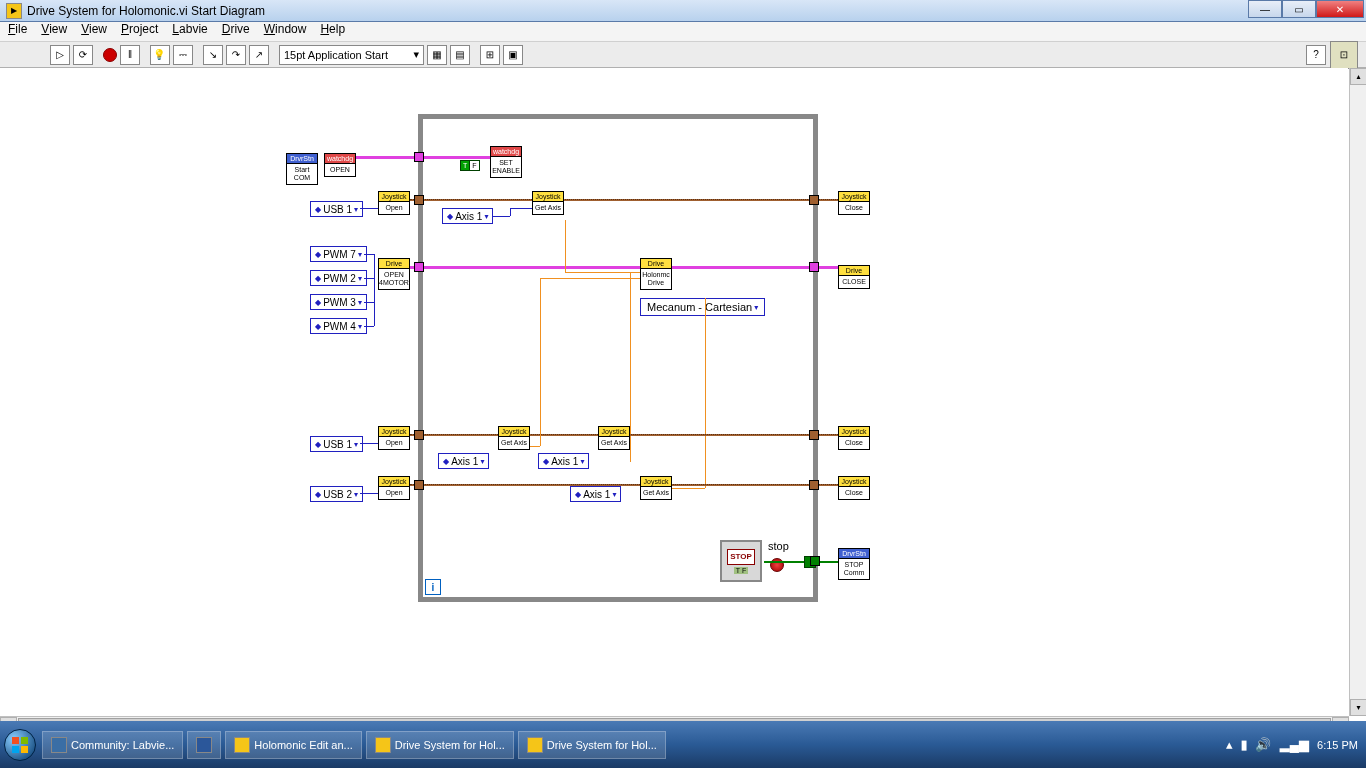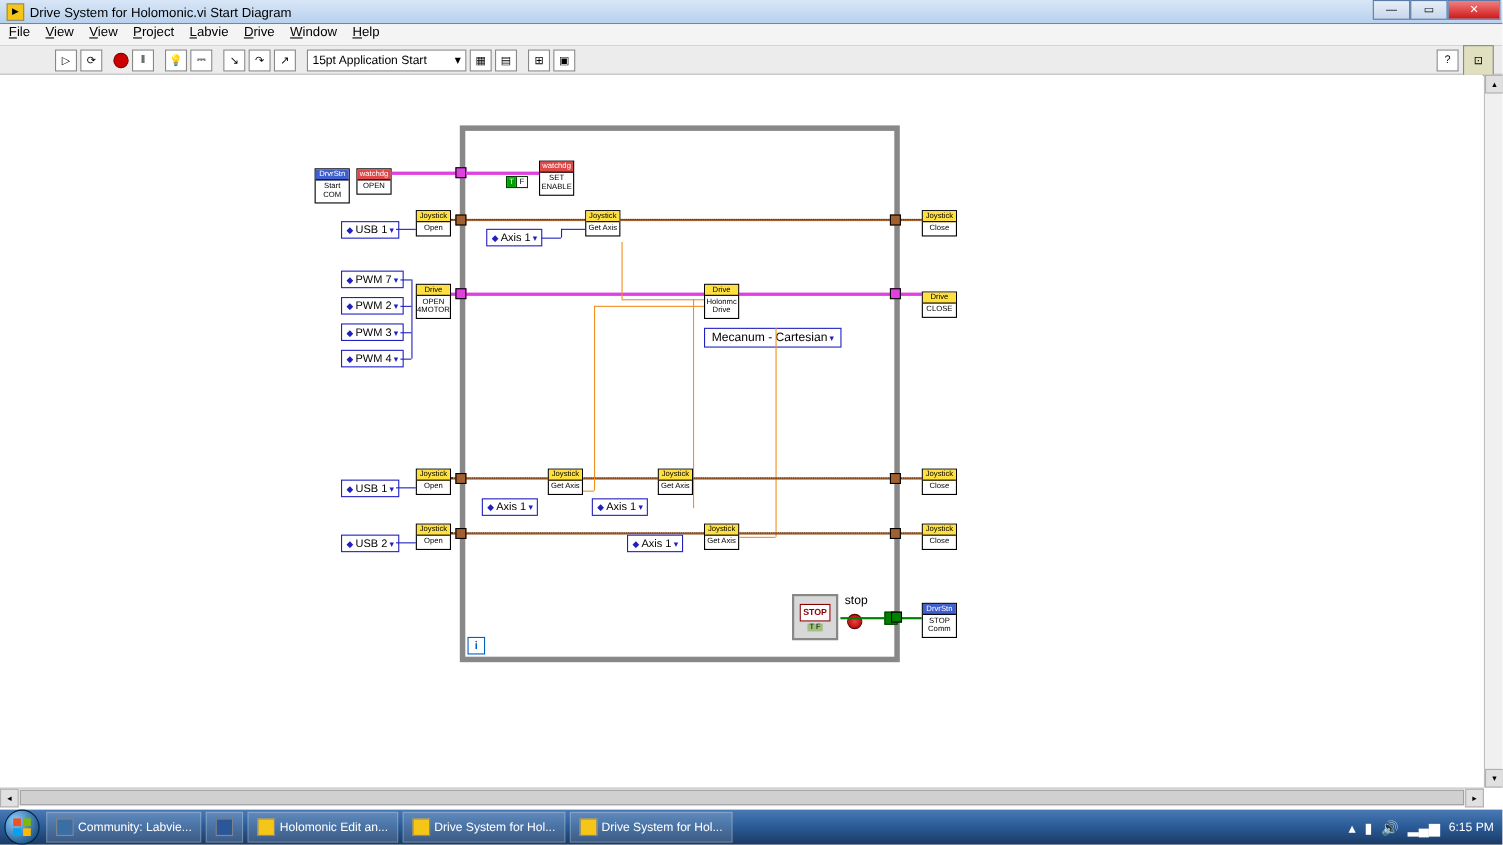--- a/index.html
+++ b/index.html
@@ -70,21 +70,21 @@
 
   
   .vscroll { position: absolute; right: 0; top: 68px; bottom: 52px; width: 17px; background: #f0f0f0; border-left: 1px solid #c0c0c0; }
   .vscroll .btn { width: 17px; height: 17px; background: #e0e0e0; border: 1px solid #b0b0b0; font-size: 8px; display:flex; align-items:center; justify-content:center; }
   .vscroll .btn:last-child { position: absolute; bottom: 0; }
   .hscroll { position: absolute; left: 0; right: 17px; bottom: 35px; height: 17px; background: #f0f0f0; border-top: 1px solid #c0c0c0; display:flex; }
   .hscroll .btn { width: 17px; height: 17px; background: #e0e0e0; border: 1px solid #b0b0b0; font-size: 8px; display:flex; align-items:center; justify-content:center; }
   .hscroll .thumb { flex: 1; margin: 1px; background: #d0d0d0; border: 1px solid #a0a0a0; }
 
   
-  .taskbar { position: absolute; left: 0; right: 0; bottom: 0; height: 32px; background: linear-gradient(to bottom, #4a7ab5 0%, #2a5a95 50%, #1a3a65 100%); display: flex; align-items: center; }
+  .taskbar { position: absolute; left: 0; right: 0; bottom: 0; height: 47px; background: linear-gradient(to bottom, #4a7ab5 0%, #2a5a95 50%, #1a3a65 100%); display: flex; align-items: center; }
   .startorb { width: 40px; height: 35px; display:flex; align-items:center; justify-content:center; }
   .startorb .orb { width: 32px; height: 32px; border-radius: 50%; background: radial-gradient(circle at 30% 30%, #88ccff, #003366); border: 1px solid #002244; display:flex; align-items:center; justify-content:center; }
   .orb svg { width: 18px; height: 18px; }
   .taskbtn { height: 28px; margin: 0 2px; padding: 0 8px; background: rgba(255,255,255,0.15); border: 1px solid rgba(255,255,255,0.25); color: #fff; font-size: 11px; display:flex; align-items:center; gap: 4px; max-width: 165px; overflow:hidden; white-space:nowrap; }
   .taskbtn .ico { width: 16px; height: 16px; background: #f5c518; border: 1px solid #888; flex-shrink:0; }
   .tray { position: absolute; right: 8px; color: #fff; font-size: 11px; display:flex; align-items:center; gap: 8px; }
   .tray .sym { font-size: 13px; }
 
   
   .tfconst { position:absolute; border: 1px solid #004000; background:#fff; display:flex; }

